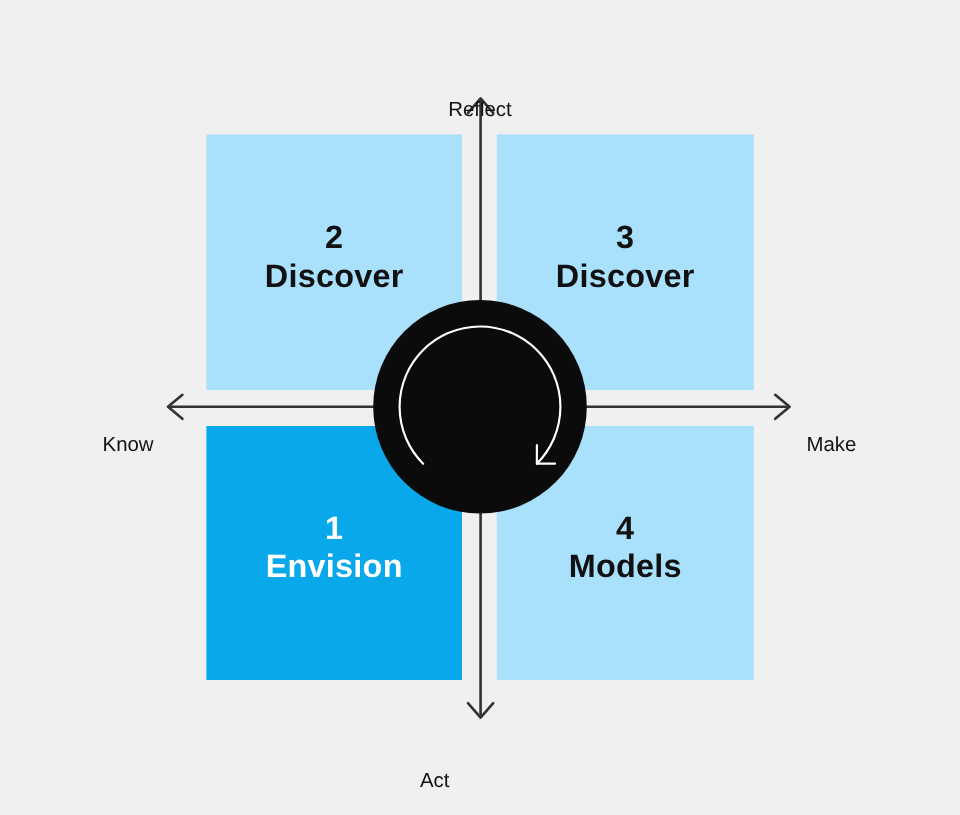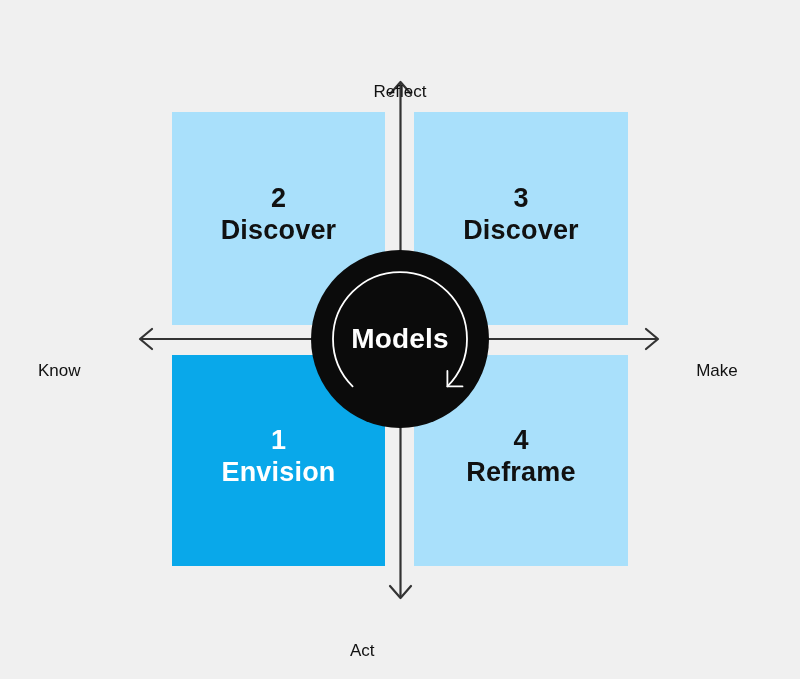--- a/index.html
+++ b/index.html
@@ -53,22 +53,22 @@
   .axis-label {
     position: absolute;
     font-size: 17px;
     font-weight: normal;
     color: #111111;
     white-space: nowrap;
     margin-top: 32px;
   }
   #lbl-reflect { left: 350px; top: 50px;  width: 100px; text-align: center; }
   #lbl-act     { left: 350px; top: 609px; width: 100px; }
-  #lbl-know    { left: 38px;  top: 329px; width: 90px;  }
-  #lbl-make    { left: 672px; top: 329px; width: 90px;  text-align: center; }
+  #lbl-know    { left: 38px;  top: 329px; width: 90px;  text-align: right; }
+  #lbl-make    { left: 672px; top: 329px; width: 90px;  text-align: left; }
 
   
   #center-circle {
     position: absolute;
     left: 311px;
     top: 250px;
     width: 178px;
     height: 178px;
     border-radius: 50%;
     background: #0b0b0b;
@@ -110,21 +110,21 @@
   <div class="quad" id="q-bl">
     <div class="q-inner">
       <div class="q-num">1</div>
       <div class="q-label">Envision</div>
     </div>
   </div>
 
   <div class="quad" id="q-br">
     <div class="q-inner">
       <div class="q-num">4</div>
-      <div class="q-label">Reframe</div>
+      <div class="q-label">Models</div>
     </div>
   </div>
 
   <svg id="axes" width="800" height="679" viewBox="0 0 800 679" fill="none" stroke="#333333" stroke-width="2.2" stroke-linecap="round" stroke-linejoin="round">
     <g>
       <line x1="400.5" y1="84" x2="400.5" y2="596"></line>
       <polyline points="390,94 400.5,82 411,94"></polyline>
       <polyline points="390,586 400.5,598 411,586"></polyline>
     </g>
     <g>
@@ -132,21 +132,20 @@
       <polyline points="152,329 140,339 152,349"></polyline>
       <polyline points="646,329 658,339 646,349"></polyline>
     </g>
   </svg>
 
   <div id="center-circle">
     <svg width="178" height="178" viewBox="0 0 178 178" fill="none" stroke="#ffffff" stroke-width="1.8" stroke-linecap="round" stroke-linejoin="round">
       <path d="M 41.6 136.4 A 67 67 0 1 1 136.4 136.4"></path>
       <polyline points="136.4,121 136.4,136.4 151.5,136.4"></polyline>
     </svg>
-    <span id="center-label">Models</span>
   </div>
 
   <div class="axis-label" id="lbl-reflect">Reflect</div>
   <div class="axis-label" id="lbl-act">Act</div>
   <div class="axis-label" id="lbl-know">Know</div>
   <div class="axis-label" id="lbl-make">Make</div>
 
 </div>
 
 </body></html>

